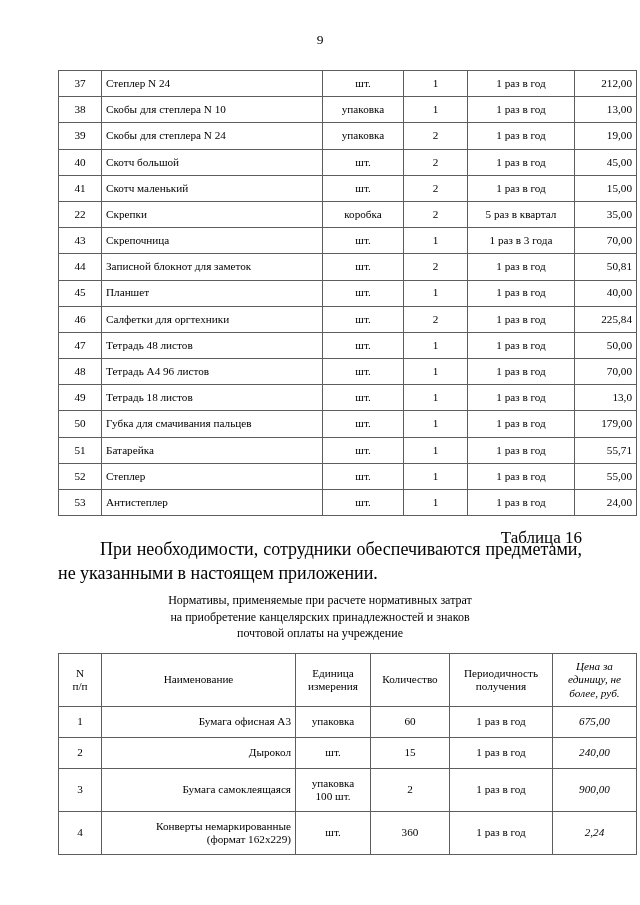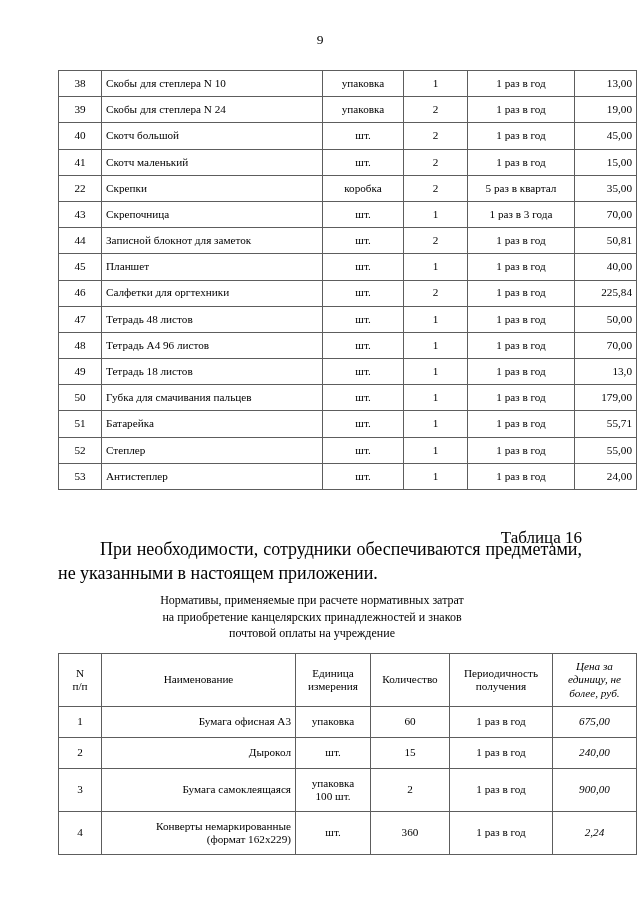--- a/index.html
+++ b/index.html
@@ -85,21 +85,21 @@
     top: 529px;
     width: 524px;
     text-align: right;
     font-size: 17px;
     line-height: 1;
   }
 
   
   .heading {
     position: absolute;
-    left: 50px;
+    left: 58px;
     top: 592px;
     width: 524px;
     text-align: center;
     font-size: 12px;
     line-height: 1.38;
   }
   .heading div { white-space: nowrap; }
 
   
   .table-two {
@@ -136,20 +136,28 @@
 </style>
 </head>
 <body>
 
 <div class="page">
 
   <div class="page-number">9</div>
 
   <table class="doc-table table-one">
     <tbody>
+        <tr>
+          <td class="t1-num">37</td>
+          <td class="t1-name">Степлер N 24</td>
+          <td class="t1-unit">шт.</td>
+          <td class="t1-qty">1</td>
+          <td class="t1-period">1 раз в год</td>
+          <td class="t1-price">212,00</td>
+        </tr>
         <tr>
           <td class="t1-num">38</td>
           <td class="t1-name">Скобы для степлера N 10</td>
           <td class="t1-unit">упаковка</td>
           <td class="t1-qty">1</td>
           <td class="t1-period">1 раз в год</td>
           <td class="t1-price">13,00</td>
         </tr>
         <tr>
           <td class="t1-num">39</td>

